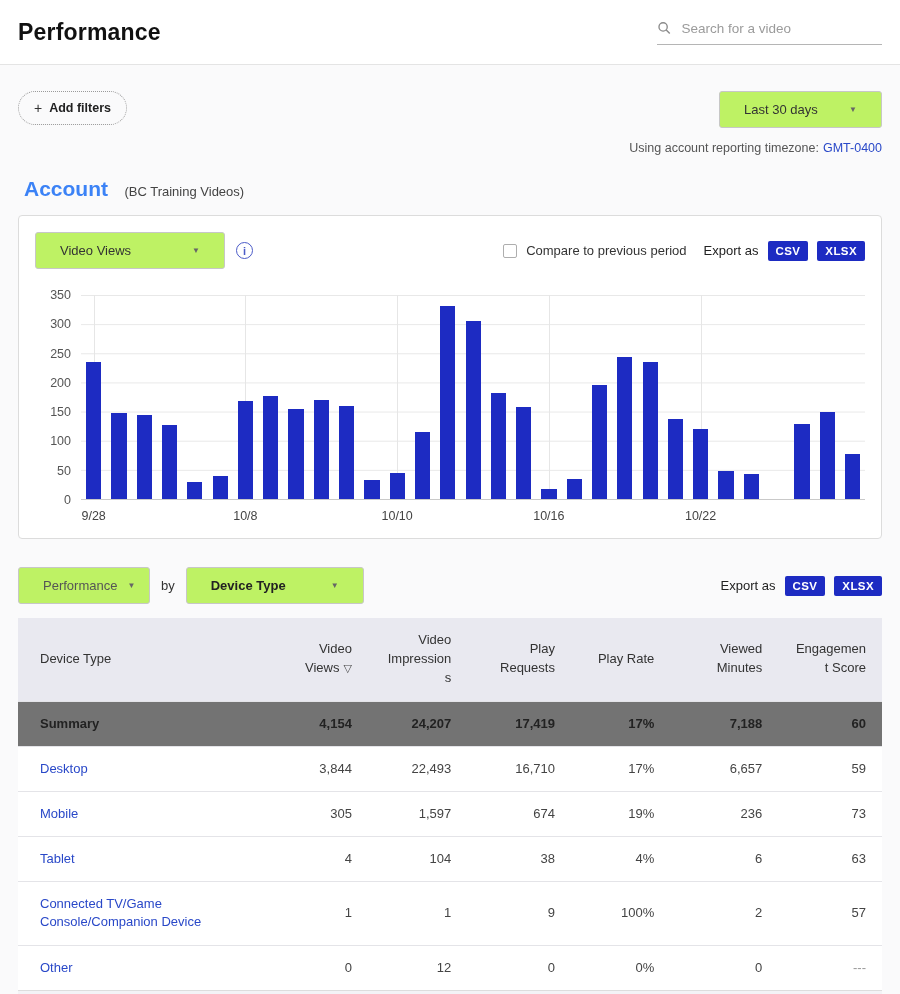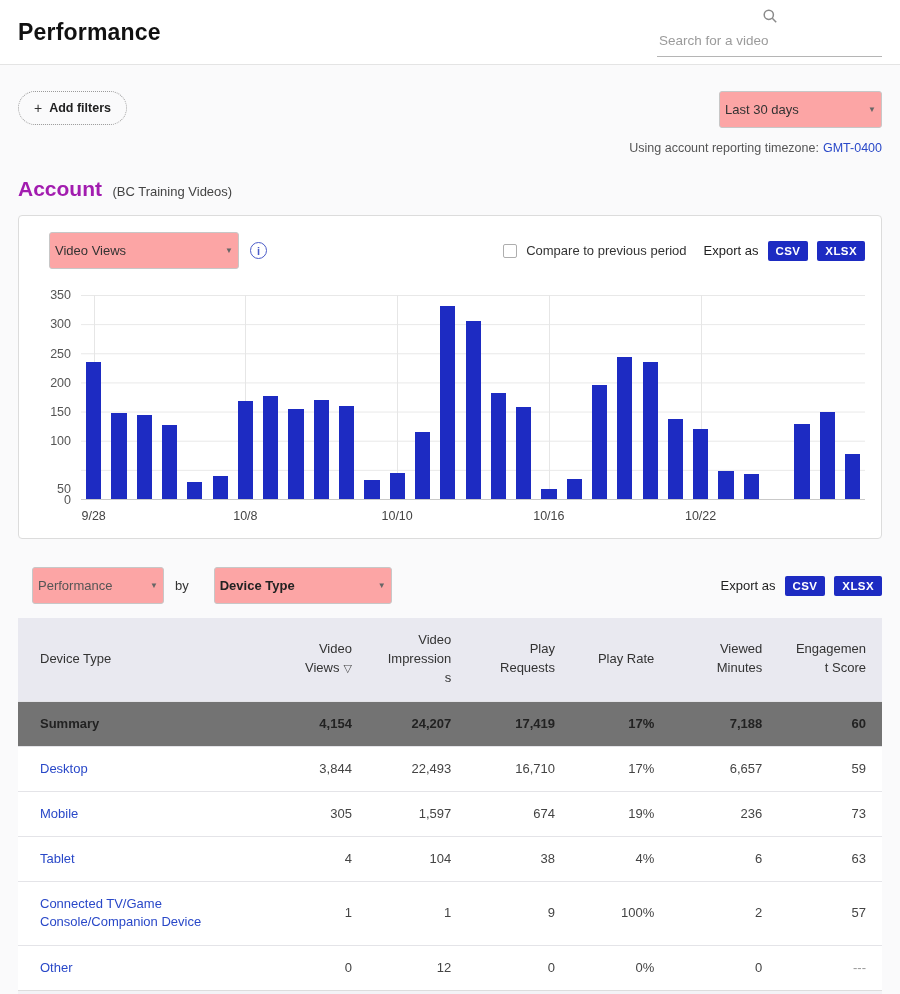--- a/index.html
+++ b/index.html
@@ -8,41 +8,41 @@
     margin:0; width:900px; min-height:994px; background:#fafafb;
     font-family:"Liberation Sans", sans-serif; color:#222;
   }
   
   .topbar {
     height:65px; background:#fff; border-bottom:1px solid #e4e4e4;
     display:flex; justify-content:space-between; align-items:center; padding:0 18px;
   }
   .page-title { margin:0; font-size:23px; font-weight:bold; color:#111; letter-spacing:.2px; }
   .search { width:225px; display:flex; align-items:center; gap:8px;
-    border-bottom:1px solid #b5b5b5; padding-bottom:7px;flex-direction:column; }
+    border-bottom:1px solid #b5b5b5; padding-bottom:7px; }
   .search input { border:none; outline:none; background:transparent; width:100%;
     font-size:13.5px; color:#333; font-family:inherit; }
   .search input::placeholder { color:#9b9b9b; }
   
   .content { padding:26px 18px 10px; }
   .filter-row { display:flex; justify-content:space-between; align-items:flex-start; }
   .add-filters { display:inline-flex; align-items:center; gap:7px; padding:8px 15px;
     border:1.5px dotted #9a9a9a; border-radius:17px; background:transparent;
     font-size:12.5px; font-weight:bold; color:#222; cursor:pointer; }
   .plus { font-size:14px; font-weight:normal; color:#333; }
   .right-col { display:flex; flex-direction:column; align-items:flex-end; gap:13px; }
-  .select { border:1px solid #c7c7c7; border-radius:3px; background:#fca5a5;
+  .select { border:1px solid #c7c7c7; border-radius:3px; background:#bef264;
     display:flex; align-items:center; justify-content:space-between;
-    padding:0 5px; height:37px; font-size:13px; color:#333; cursor:pointer;margin-left:14px; }
+    padding:0 24px; height:37px; font-size:13px; color:#333; cursor:pointer; }
   .caret { font-size:8px; color:#666; margin-left:10px; }
   .sel-daterange { width:163px; }
   .tz { font-size:12.5px; color:#555; }
   .tz .tz-link { color:var(--link); margin-left:4px; text-decoration:none; cursor:pointer; }
   .account-h { margin-top:22px; }
-  .account-h h2 { display:inline; font-size:21px; font-weight:bold; color:#a21caf; margin:0;text-align:center; }
+  .account-h h2 { display:inline; font-size:21px; font-weight:bold; color:#3b82f6; margin:6px;text-align:center; }
   .account-sub { font-size:13px; color:#444; margin-left:6px; }
   
   .card { margin-top:14px; background:#fff; border:1px solid #dcdcdc; border-radius:4px;
     padding:16px 16px 12px; }
   .card-head { display:flex; justify-content:space-between; align-items:center; }
   .card-head-left { display:flex; align-items:center; }
   .sel-metric { width:190px; }
   .info { width:17px; height:17px; border:1.5px solid #4b5bc8; border-radius:50%;
     color:#4b5bc8; display:inline-flex; align-items:center; justify-content:center;
     font-size:11px; font-weight:bold; margin-left:11px; cursor:pointer; }
@@ -144,21 +144,21 @@
         <span class="checkbox"></span>
         <span class="compare-lbl">Compare to previous period</span>
         <span class="export-lbl">Export as</span>
         <button class="btn">CSV</button>
         <button class="btn">XLSX</button>
       </div>
     </div>
     <div class="chart-area">
       <div class="yaxis">
           <span class="ylabel" style="top: 100%;">0</span>
-          <span class="ylabel" style="top: 85.7143%; margin-top: 18px;">50</span>
+          <span class="ylabel" style="top: 85.7143%;">50</span>
           <span class="ylabel" style="top: 71.4286%;">100</span>
           <span class="ylabel" style="top: 57.1429%;">150</span>
           <span class="ylabel" style="top: 42.8571%;">200</span>
           <span class="ylabel" style="top: 28.5714%;">250</span>
           <span class="ylabel" style="top: 14.2857%;">300</span>
           <span class="ylabel" style="top: 0%;">350</span>
         </div>
       <div class="plot">
           <div class="slot tick">
             <div class="bar" title="9/28: 235" style="height: 67.1429%;"></div>

